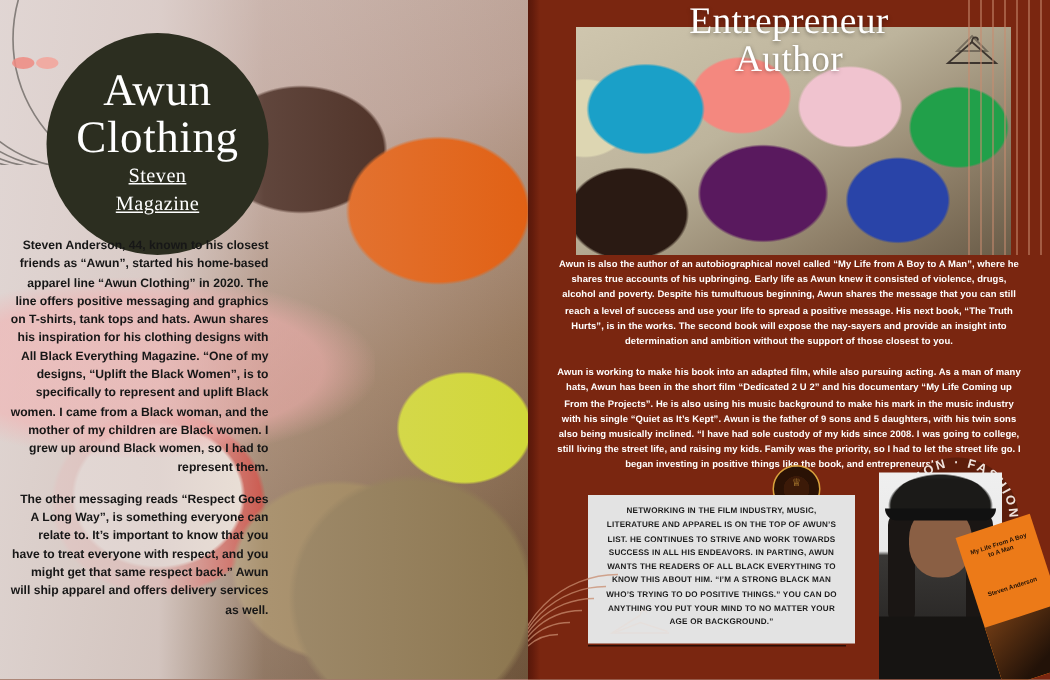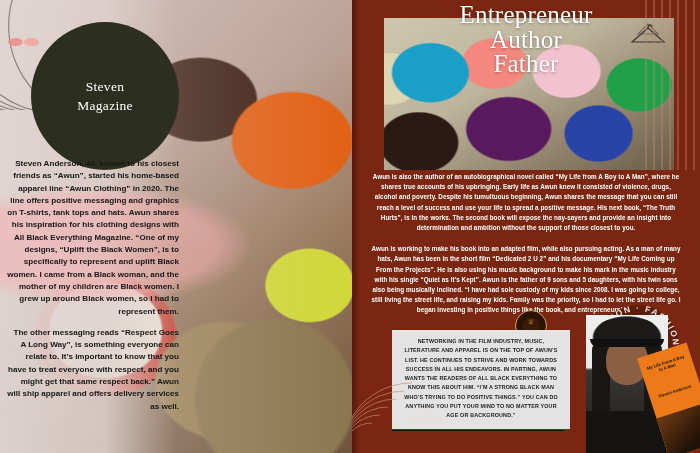--- a/index.html
+++ b/index.html
@@ -45,21 +45,21 @@
     position:absolute;left:31px;top:22px;width:148px;height:148px;border-radius:50%;
     background:#2c2e20;display:flex;flex-direction:column;align-items:center;justify-content:center;
     text-align:center;color:#ffffff;
   }
   .title-circle .t1{
     font-family:"Liberation Serif",serif;font-size:30px;line-height:1.02;font-weight:400;
     letter-spacing:.4px;
   }
   .title-circle .t2{
     font-family:"Liberation Serif",serif;font-size:13.5px;line-height:1.38;font-weight:400;
-    margin-top:1px;letter-spacing:.3px;
+    margin-top:1px;letter-spacing:.3px;text-decoration:underline;
   }
 
   .lp-body{
     position:absolute;left:7px;top:158px;width:172px;
     font-size:8.1px;line-height:1.52;font-weight:bold;color:#171717;text-align:right;
   }
   .lp-body p{margin:0 0 9px 0;}
 
   
   .right-panel{
@@ -171,20 +171,24 @@
           <path d="M66 -20 A 66 66 0 0 0 66 152"></path>
           <path d="M56 -20 A 56 56 0 0 0 56 152"></path>
           <path d="M46 -20 A 46 46 0 0 0 46 152"></path>
         </g>
       </svg>
     </div>
     <div class="pinkdot"></div>
     <div class="pinkdot b"></div>
 
     <div class="title-circle">
+      <div class="t1">
+        <div>Awun</div>
+        <div>Clothing</div>
+      </div>
       <div class="t2">
         <div>Steven</div>
         <div>Magazine</div>
       </div>
     </div>
 
     <div class="lp-body">
       <p>Steven Anderson, 44, known to his closest friends as “Awun”, started his home-based apparel line “Awun Clothing” in 2020. The line offers positive messaging and graphics on T-shirts, tank tops and hats. Awun shares his inspiration for his clothing designs with All Black Everything Magazine. “One of my designs, “Uplift the Black Women”, is to specifically to represent and uplift Black women. I came from a Black woman, and the mother of my children are Black women. I grew up around Black women, so I had to represent them.</p>
       <p>The other messaging reads “Respect Goes A Long Way”, is something everyone can relate to. It’s important to know that you have to treat everyone with respect, and you might get that same respect back.” Awun will ship apparel and offers delivery services as well.</p>
     </div>
@@ -200,21 +204,20 @@
           <path d="M20 6 L4 20 L36 20 Z"></path>
           <path d="M20 6 C20 2 24 2 24 5"></path>
           <path d="M20 2 L30 12 L10 12 Z" opacity=".5"></path>
         </g>
       </svg>
     </div>
 
     <div class="rp-head">
       <div>Entrepreneur</div>
       <div>Author</div>
-      <div>Father</div>
     </div>
 
     <div class="rp-body">
       <p>Awun is also the author of an autobiographical novel called “My Life from A Boy to A Man”, where he shares true accounts of his upbringing. Early life as Awun knew it consisted of violence, drugs, alcohol and poverty. Despite his tumultuous beginning, Awun shares the message that you can still reach a level of success and use your life to spread a positive message. His next book, “The Truth Hurts”, is in the works. The second book will expose the nay-sayers and provide an insight into determination and ambition without the support of those closest to you.</p>
       <p>Awun is working to make his book into an adapted film, while also pursuing acting. As a man of many hats, Awun has been in the short film “Dedicated 2 U 2” and his documentary “My Life Coming up From the Projects”. He is also using his music background to make his mark in the music industry with his single “Quiet as It’s Kept”. Awun is the father of 9 sons and 5 daughters, with his twin sons also being musically inclined. “I have had sole custody of my kids since 2008. I was going to college, still living the street life, and raising my kids. Family was the priority, so I had to let the street life go. I began investing in positive things like the book, and entrepreneurship.”</p>
     </div>
 
     <div class="emblem">
       <div class="crown">♕</div>
     </div>

